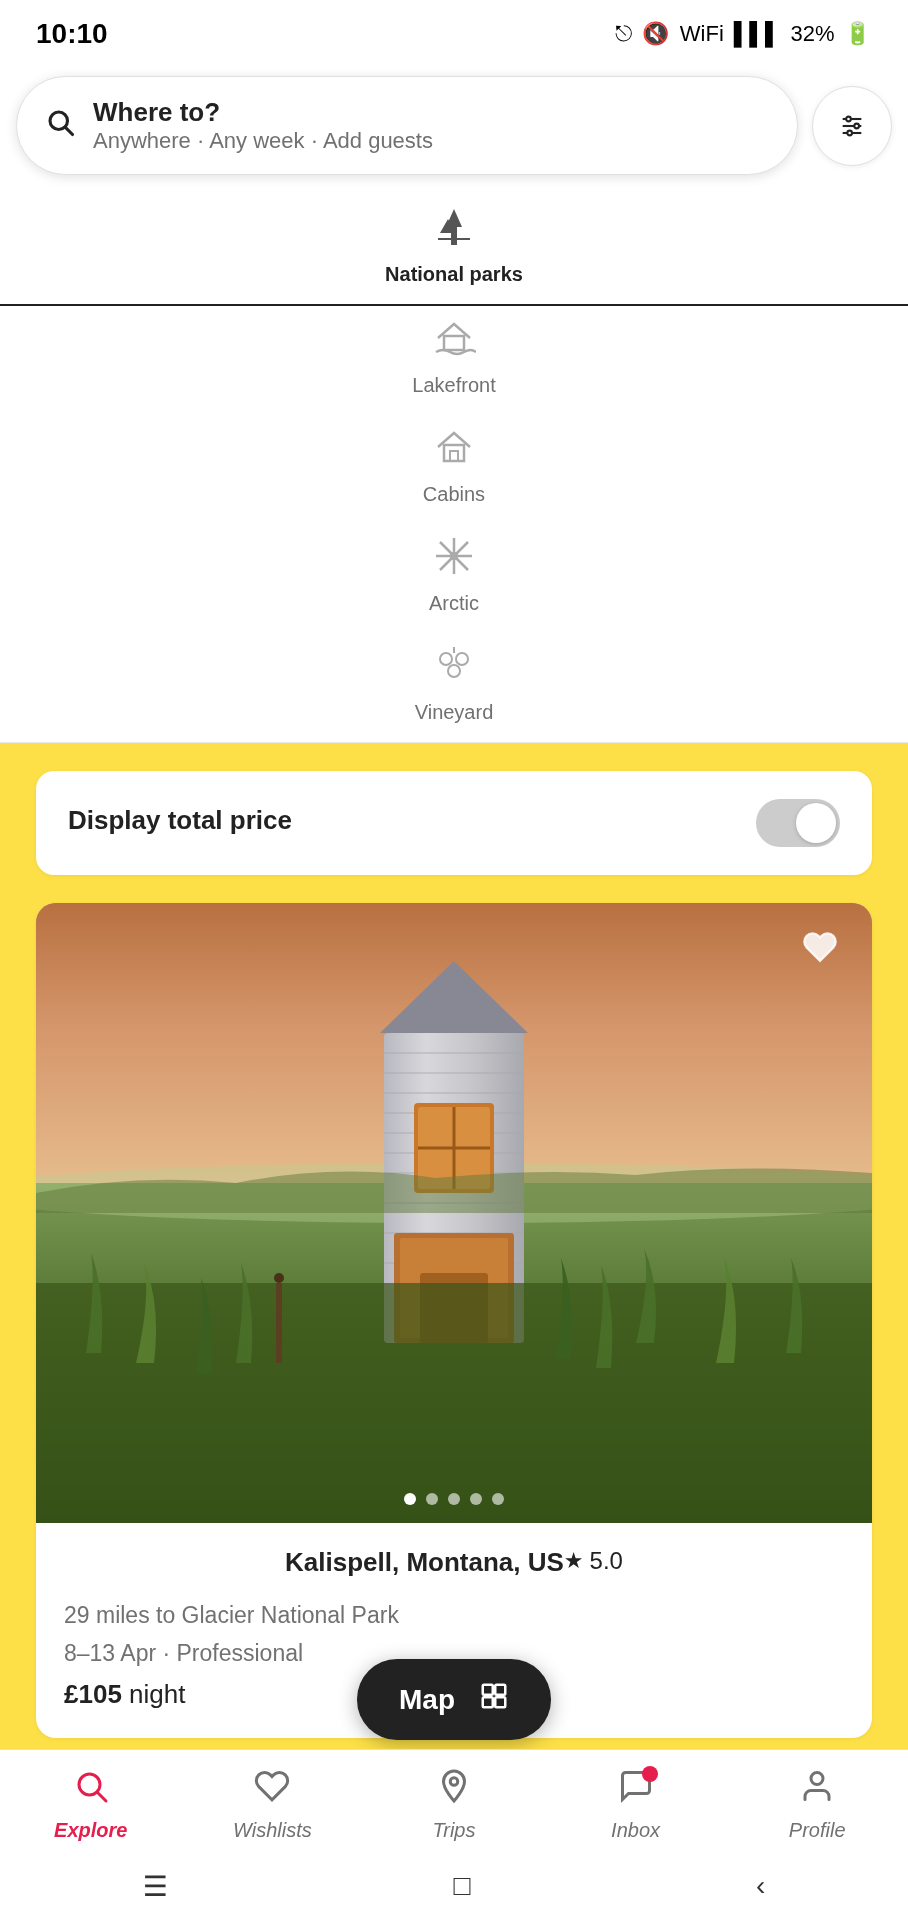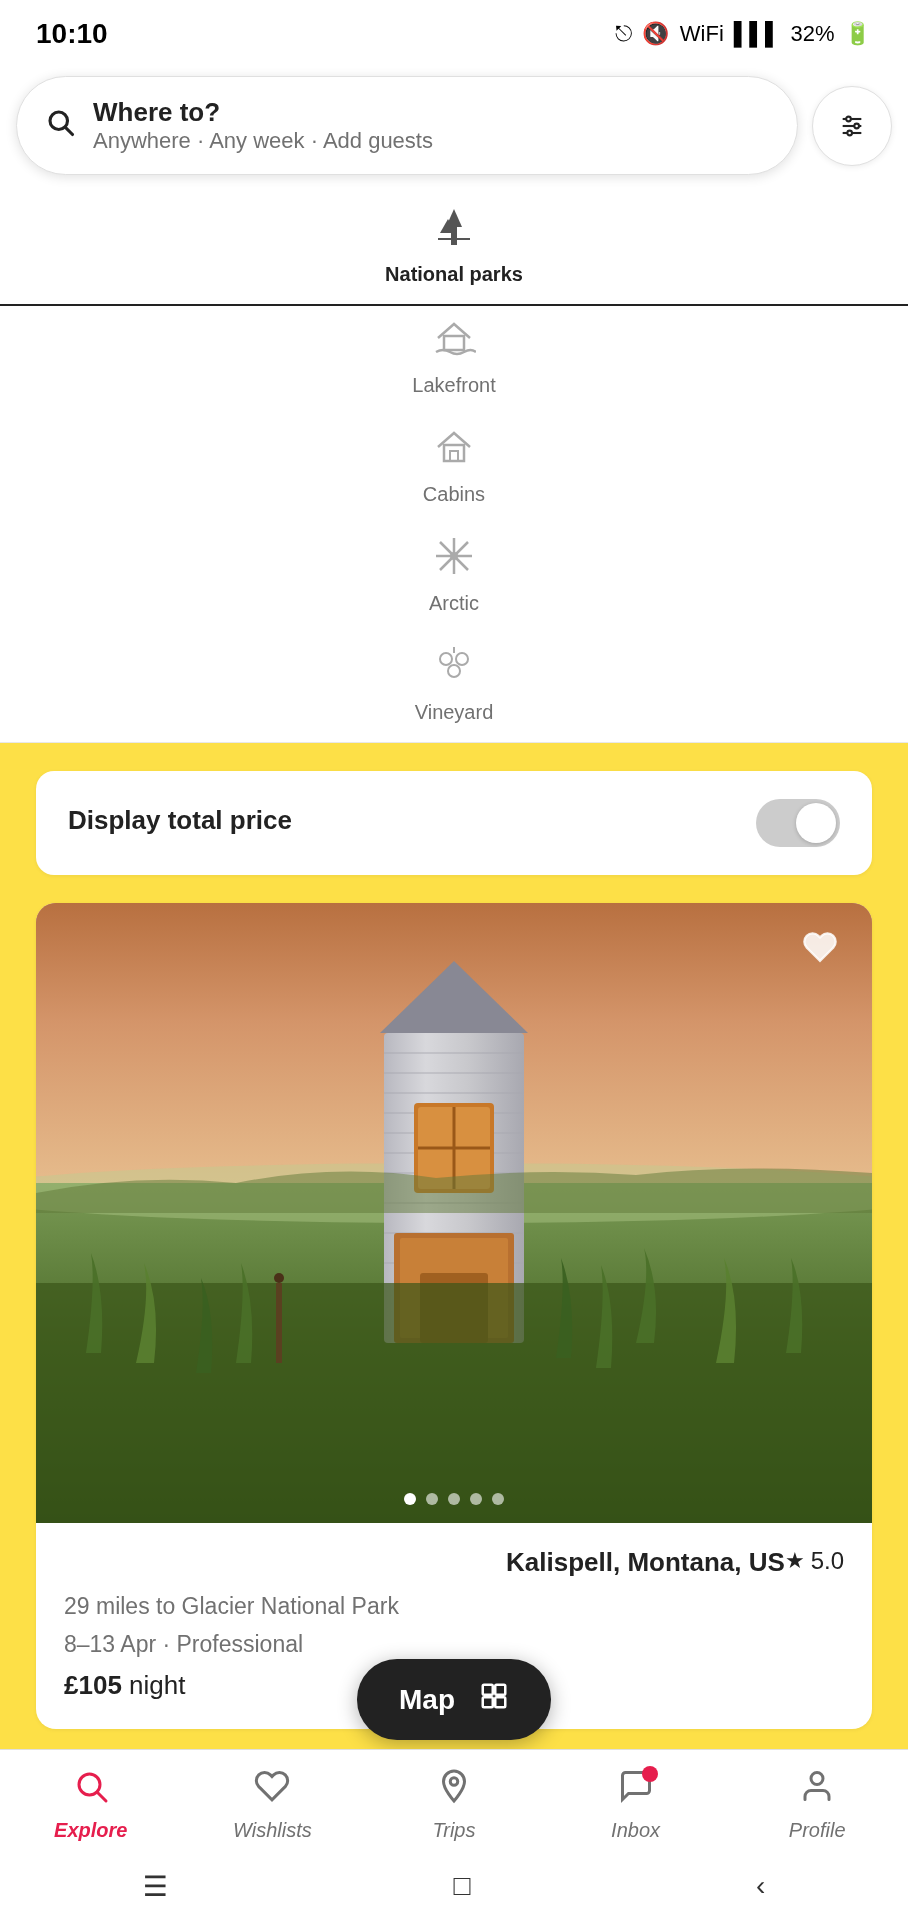--- a/index.html
+++ b/index.html
@@ -266,23 +266,23 @@
     .dot.active {
       background: #fff;
     }
 
     
     .card-info {
       padding: 24px 28px 28px;
     }
     .card-title-row {
       display: flex;
-      justify-content: flex-end;
+      justify-content: center;
       align-items: flex-start;
-      margin-bottom: 12px;
+      margin-bottom: 21px;
     }
     .card-location {
       font-size: 26px;
       font-weight: 600;
       color: #222;
     }
     .card-rating {
       display: flex;
       align-items: center;
       gap: 6px;

